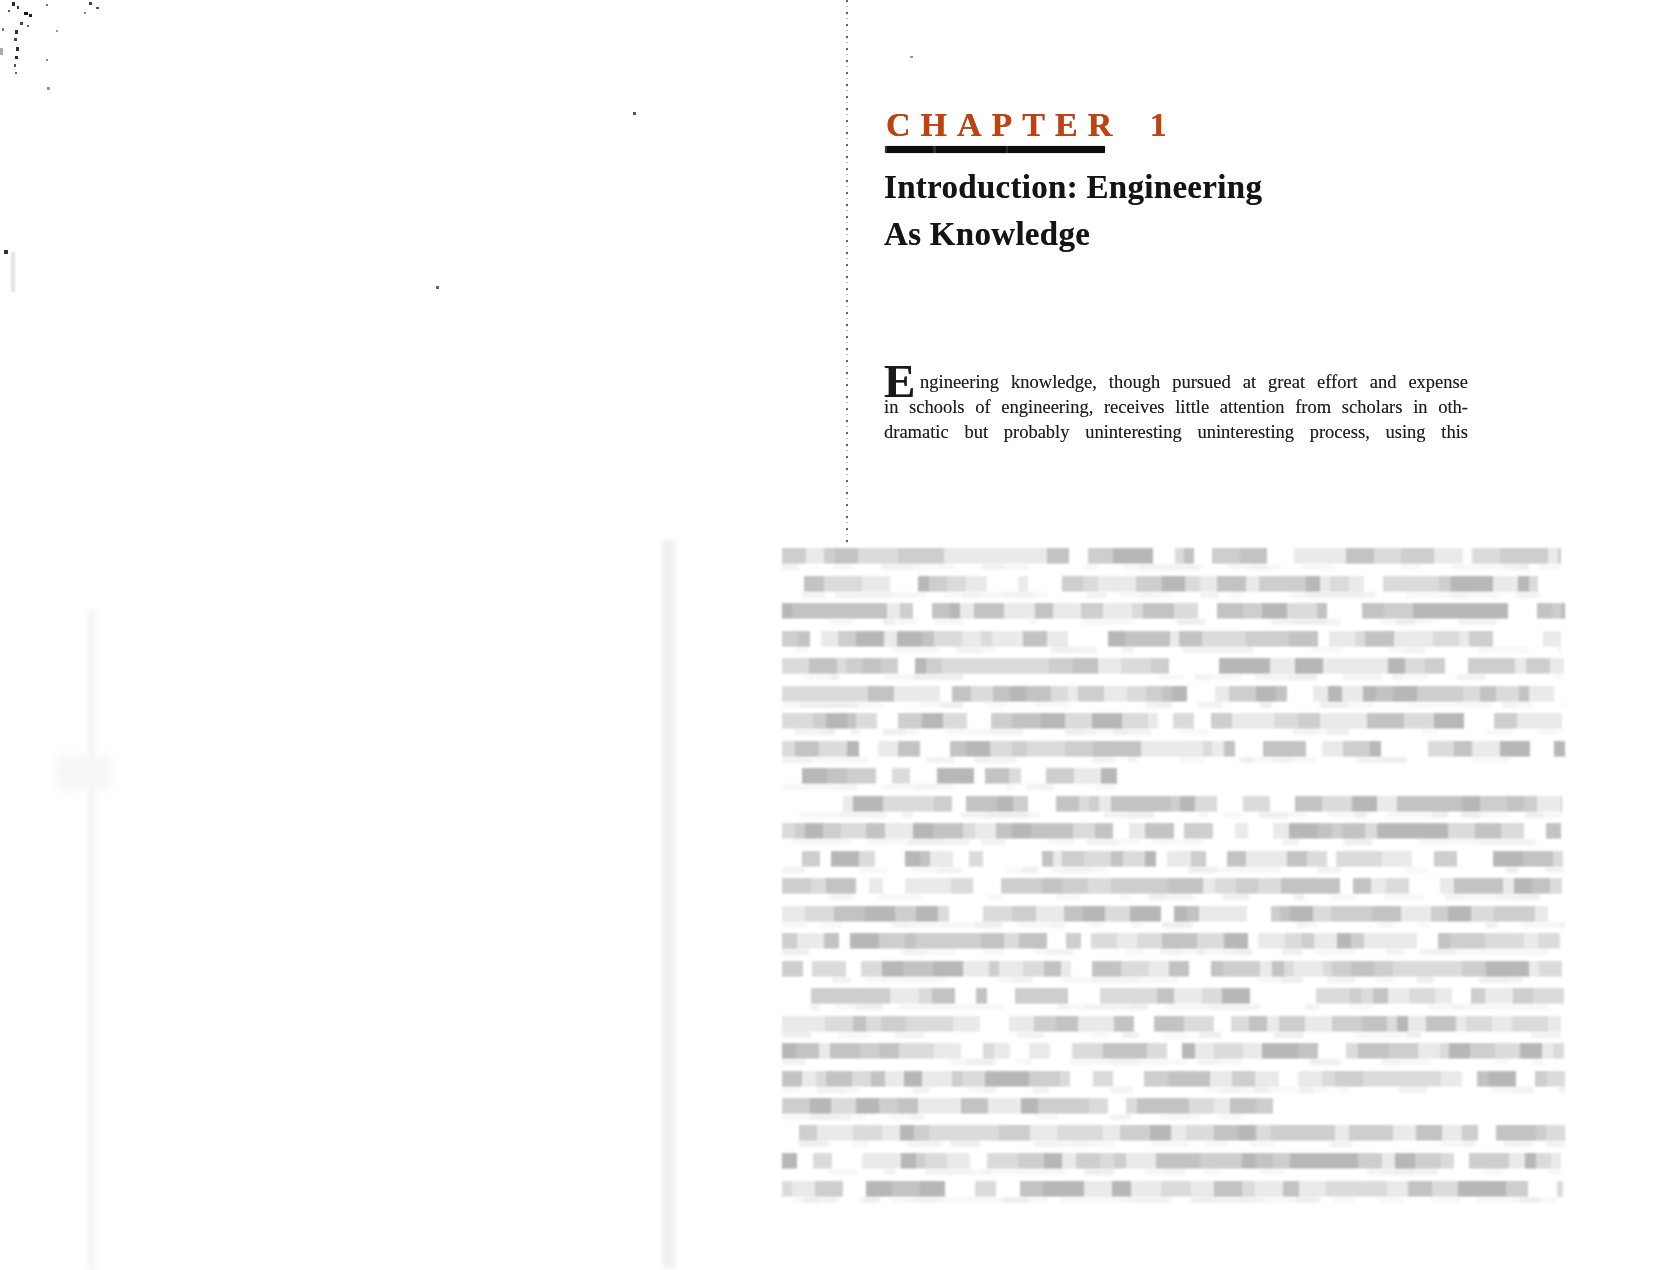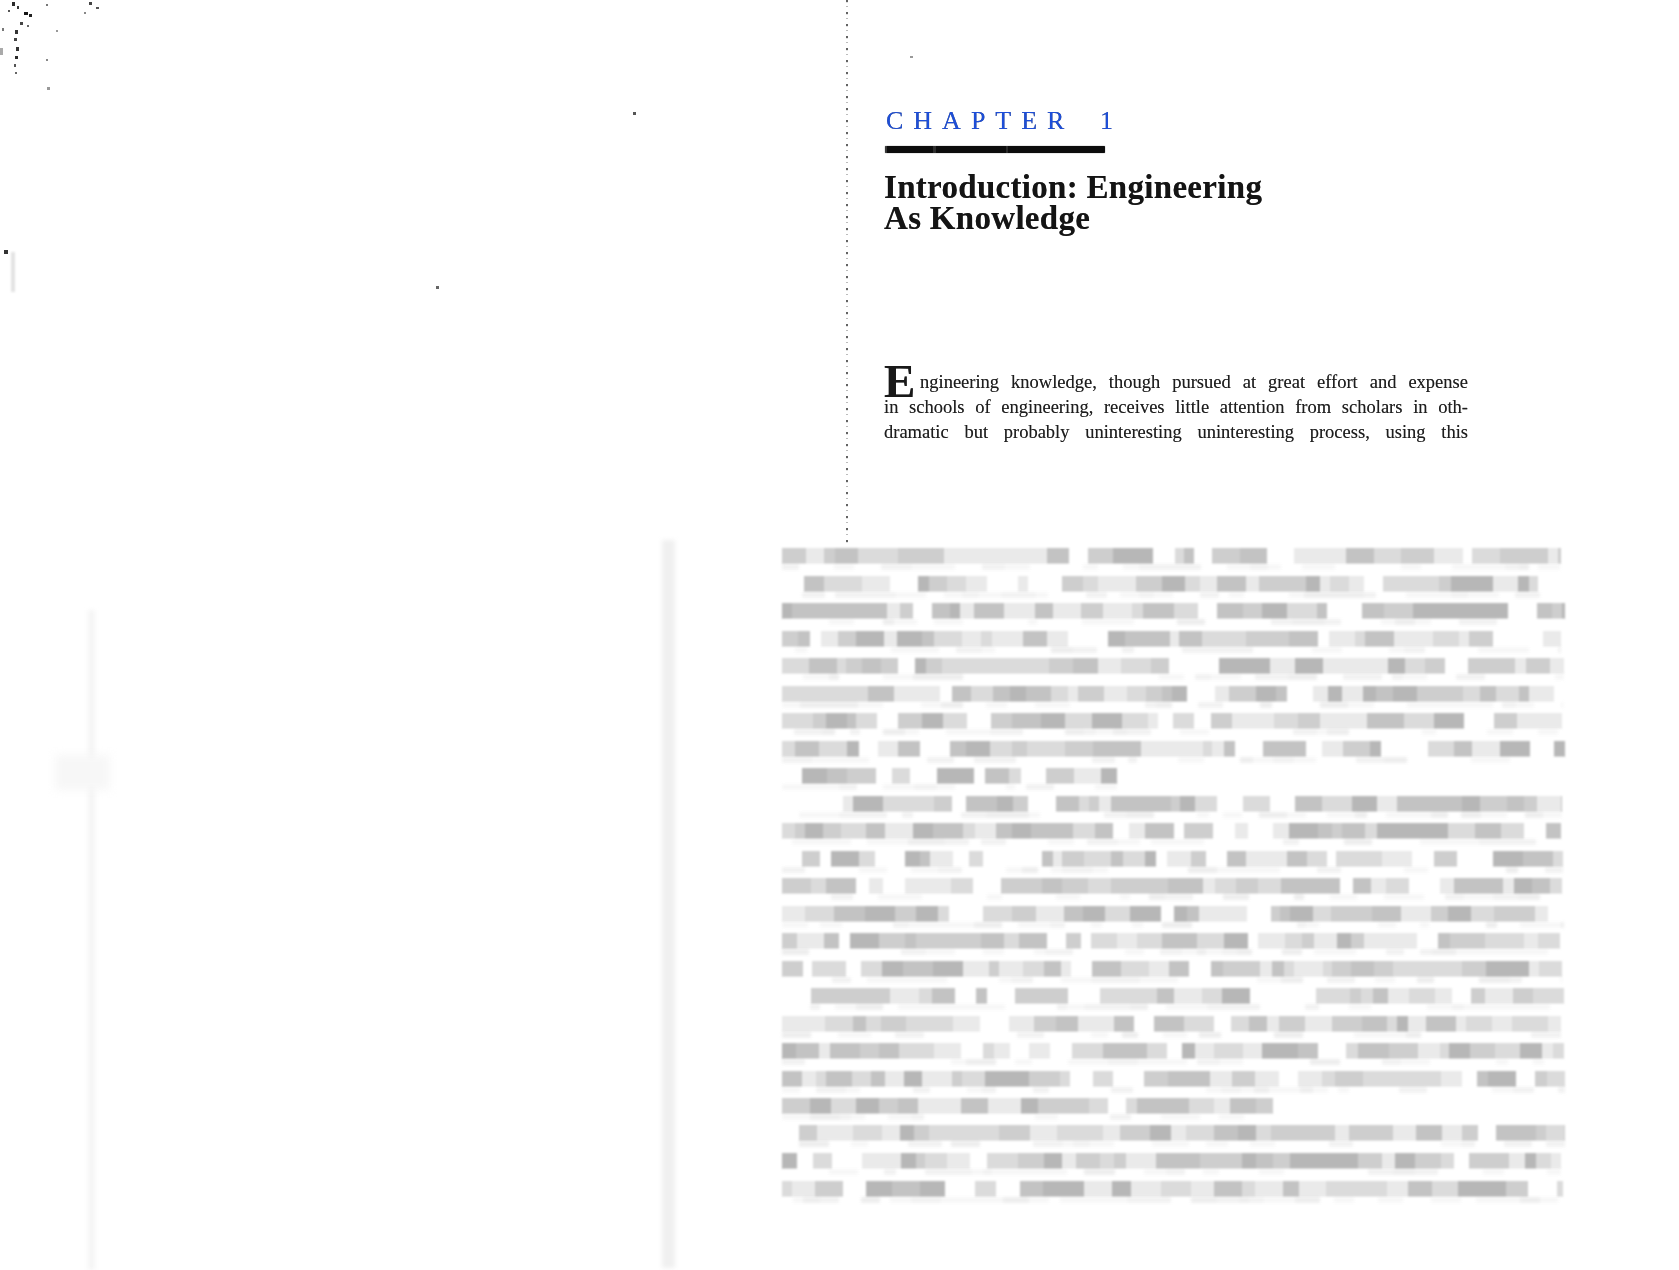--- a/index.html
+++ b/index.html
@@ -2,38 +2,38 @@
 <html><head>
 <meta charset="utf-8">
 <style>
   html,body{margin:0;padding:0;background:#ffffff;}
   .page{
     position:relative;width:1679px;height:1270px;background:#ffffff;overflow:hidden;
     font-family:"Liberation Serif","DejaVu Serif",serif;
   }
   .chapter{
     position:absolute;left:886px;top:106px;
-    font-size:26px;font-weight:normal;letter-spacing:10px;word-spacing:9px;
-    color:#1d4ed8;text-shadow:0 0 .4px rgba(0,0,0,.6);
+    font-size:34px;font-weight:bold;letter-spacing:10px;word-spacing:9px;
+    color:#c2410c;text-shadow:0 0 .4px rgba(0,0,0,.6);
   }
   .rule{
     position:absolute;left:885px;top:146px;width:220px;height:7px;
     background-color:#0c0c0c;border-radius:1px;
     background-image:linear-gradient(90deg,rgba(255,255,255,.18) 0 1%,transparent 1% 22%,
       rgba(255,255,255,.14) 22% 23%,transparent 23% 55%,rgba(255,255,255,.12) 55% 56%,transparent 56%);
     box-shadow:0 0 1px #2a2a2a;
   }
   .title{
     position:absolute;left:884px;margin:0;
     font-size:33px;font-weight:bold;color:#141414;letter-spacing:.3px;
     text-shadow:0 0 .4px rgba(0,0,0,.55);
     text-align:center;
   }
   .t1{top:169px;}
-  .t2{top:200px;}
+  .t2{top:216px;}
   .dropcap{
     position:absolute;left:884px;top:358px;
     font-size:47px;line-height:1;font-weight:bold;color:#191919;
     text-shadow:0 0 .5px rgba(0,0,0,.5);
   }
   .bodytext{
     position:absolute;left:884px;top:370px;width:584px;
     font-size:18.5px;color:#1e1e1e;text-shadow:0 0 .35px rgba(0,0,0,.5);
   }
   .bline{height:25px;line-height:25px;overflow:hidden;text-align:justify;font-family:Liberation Serif, serif;}

